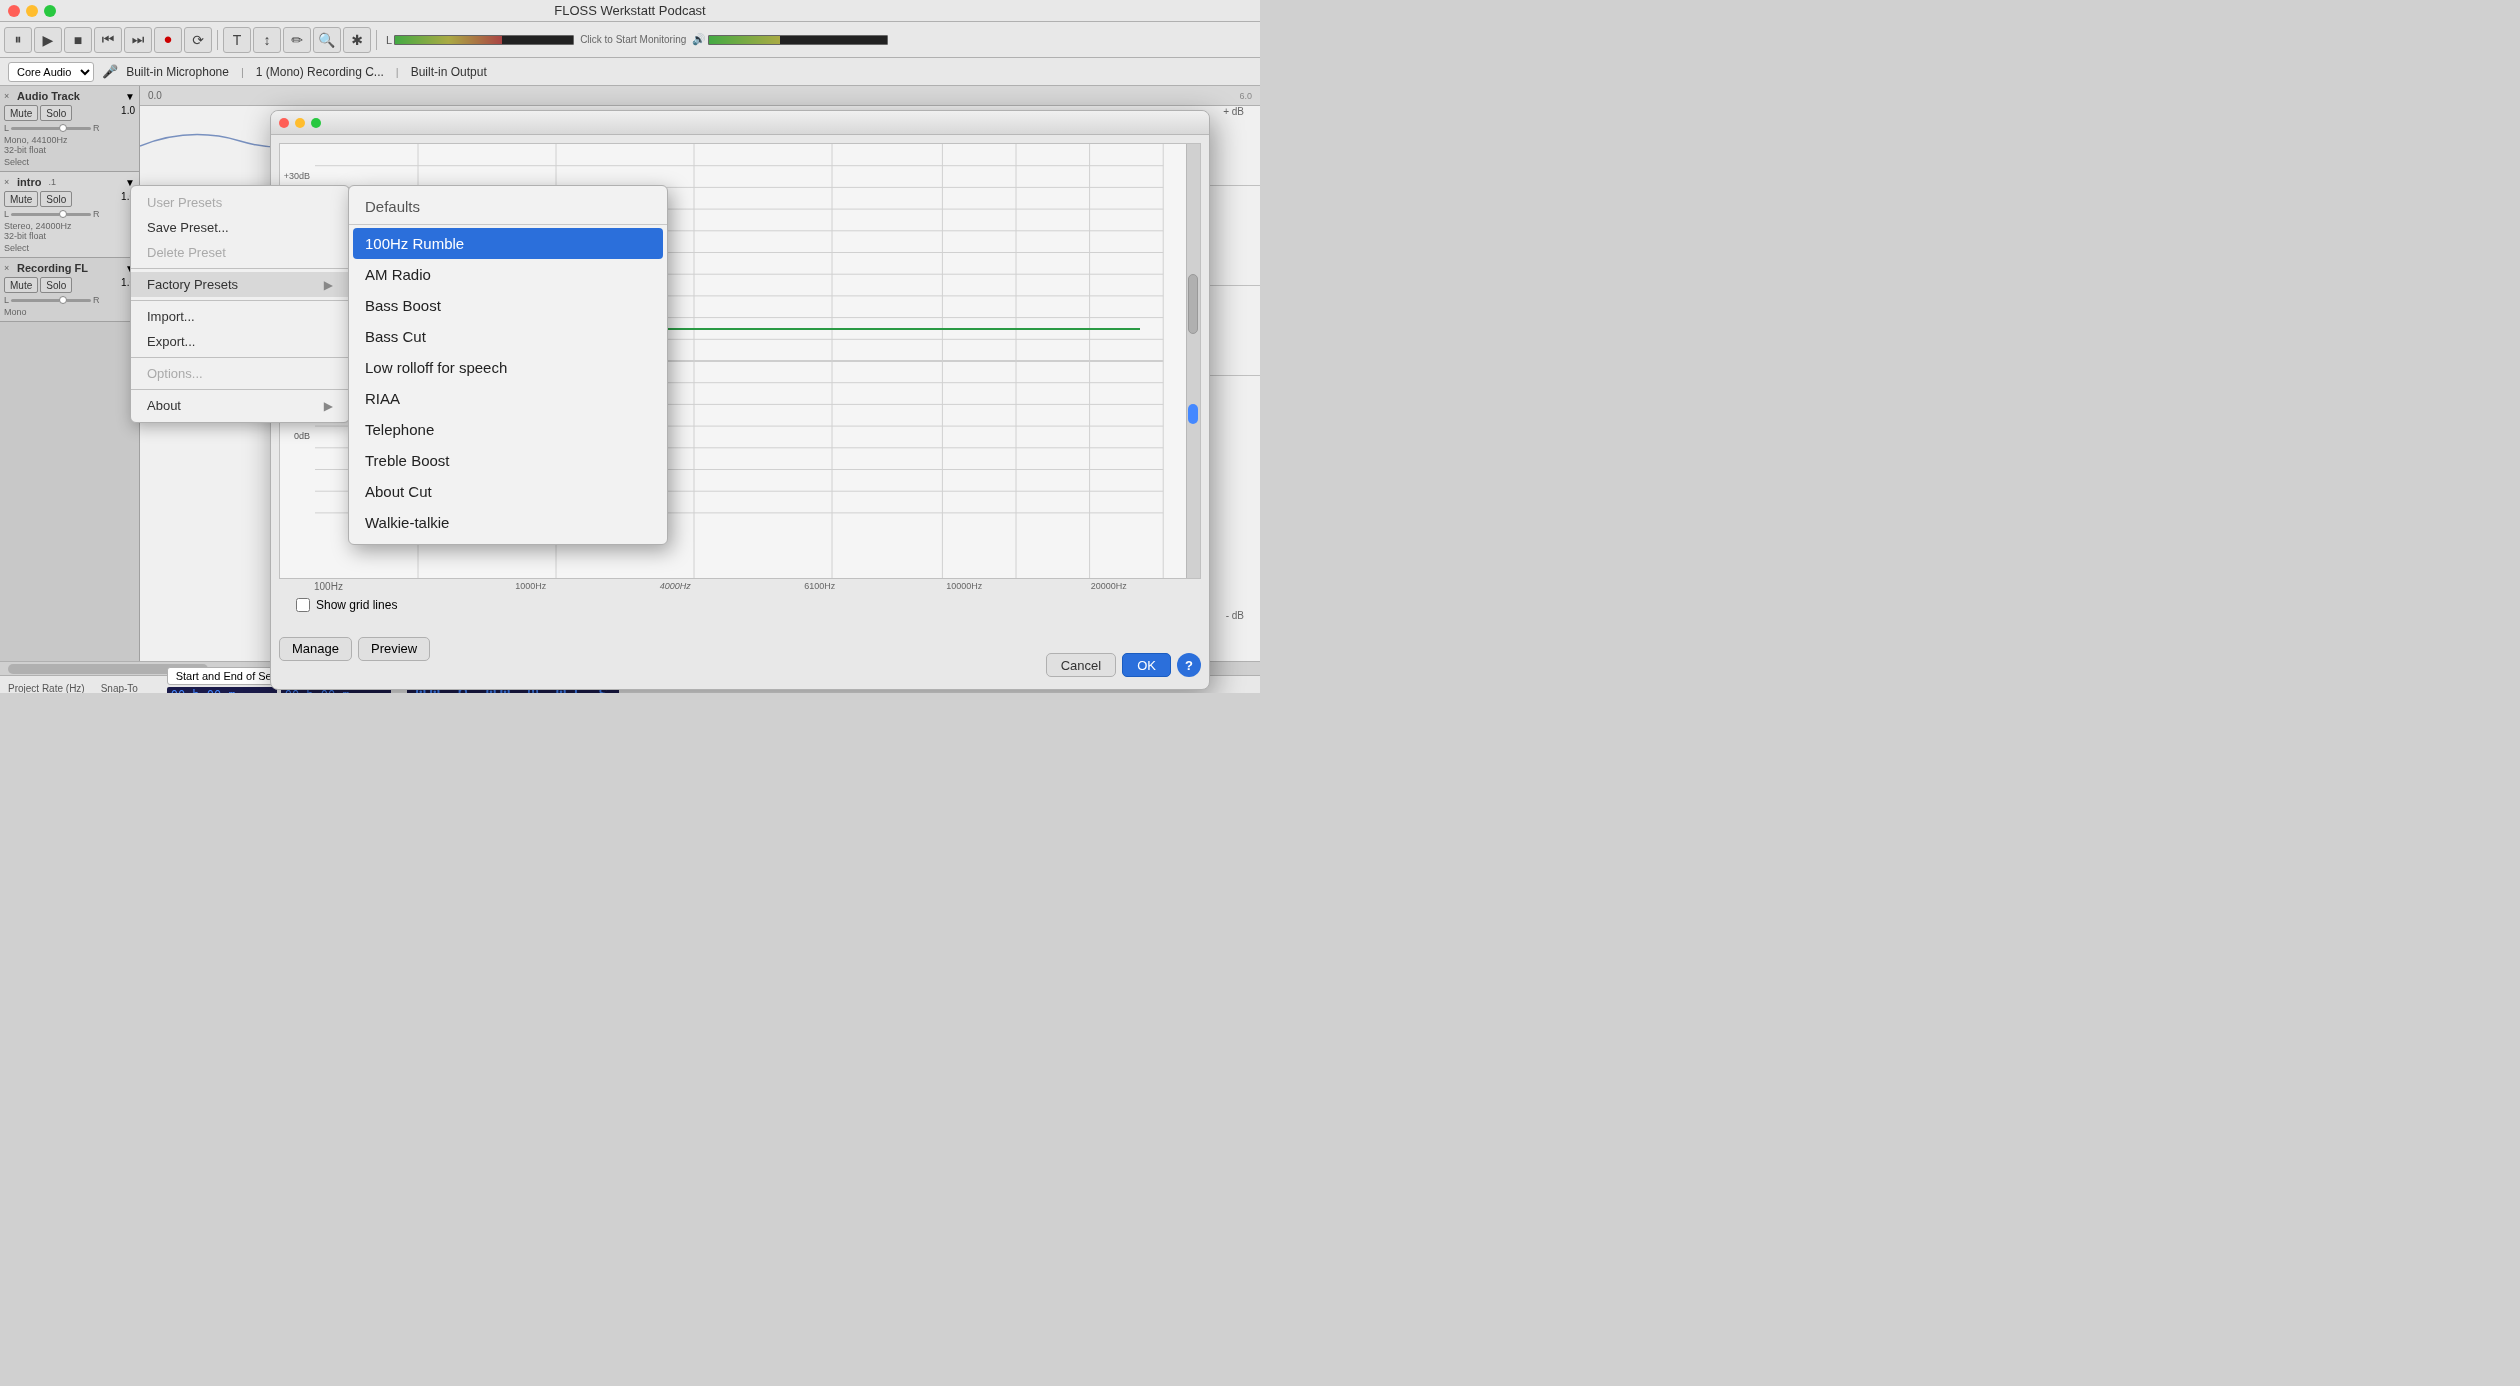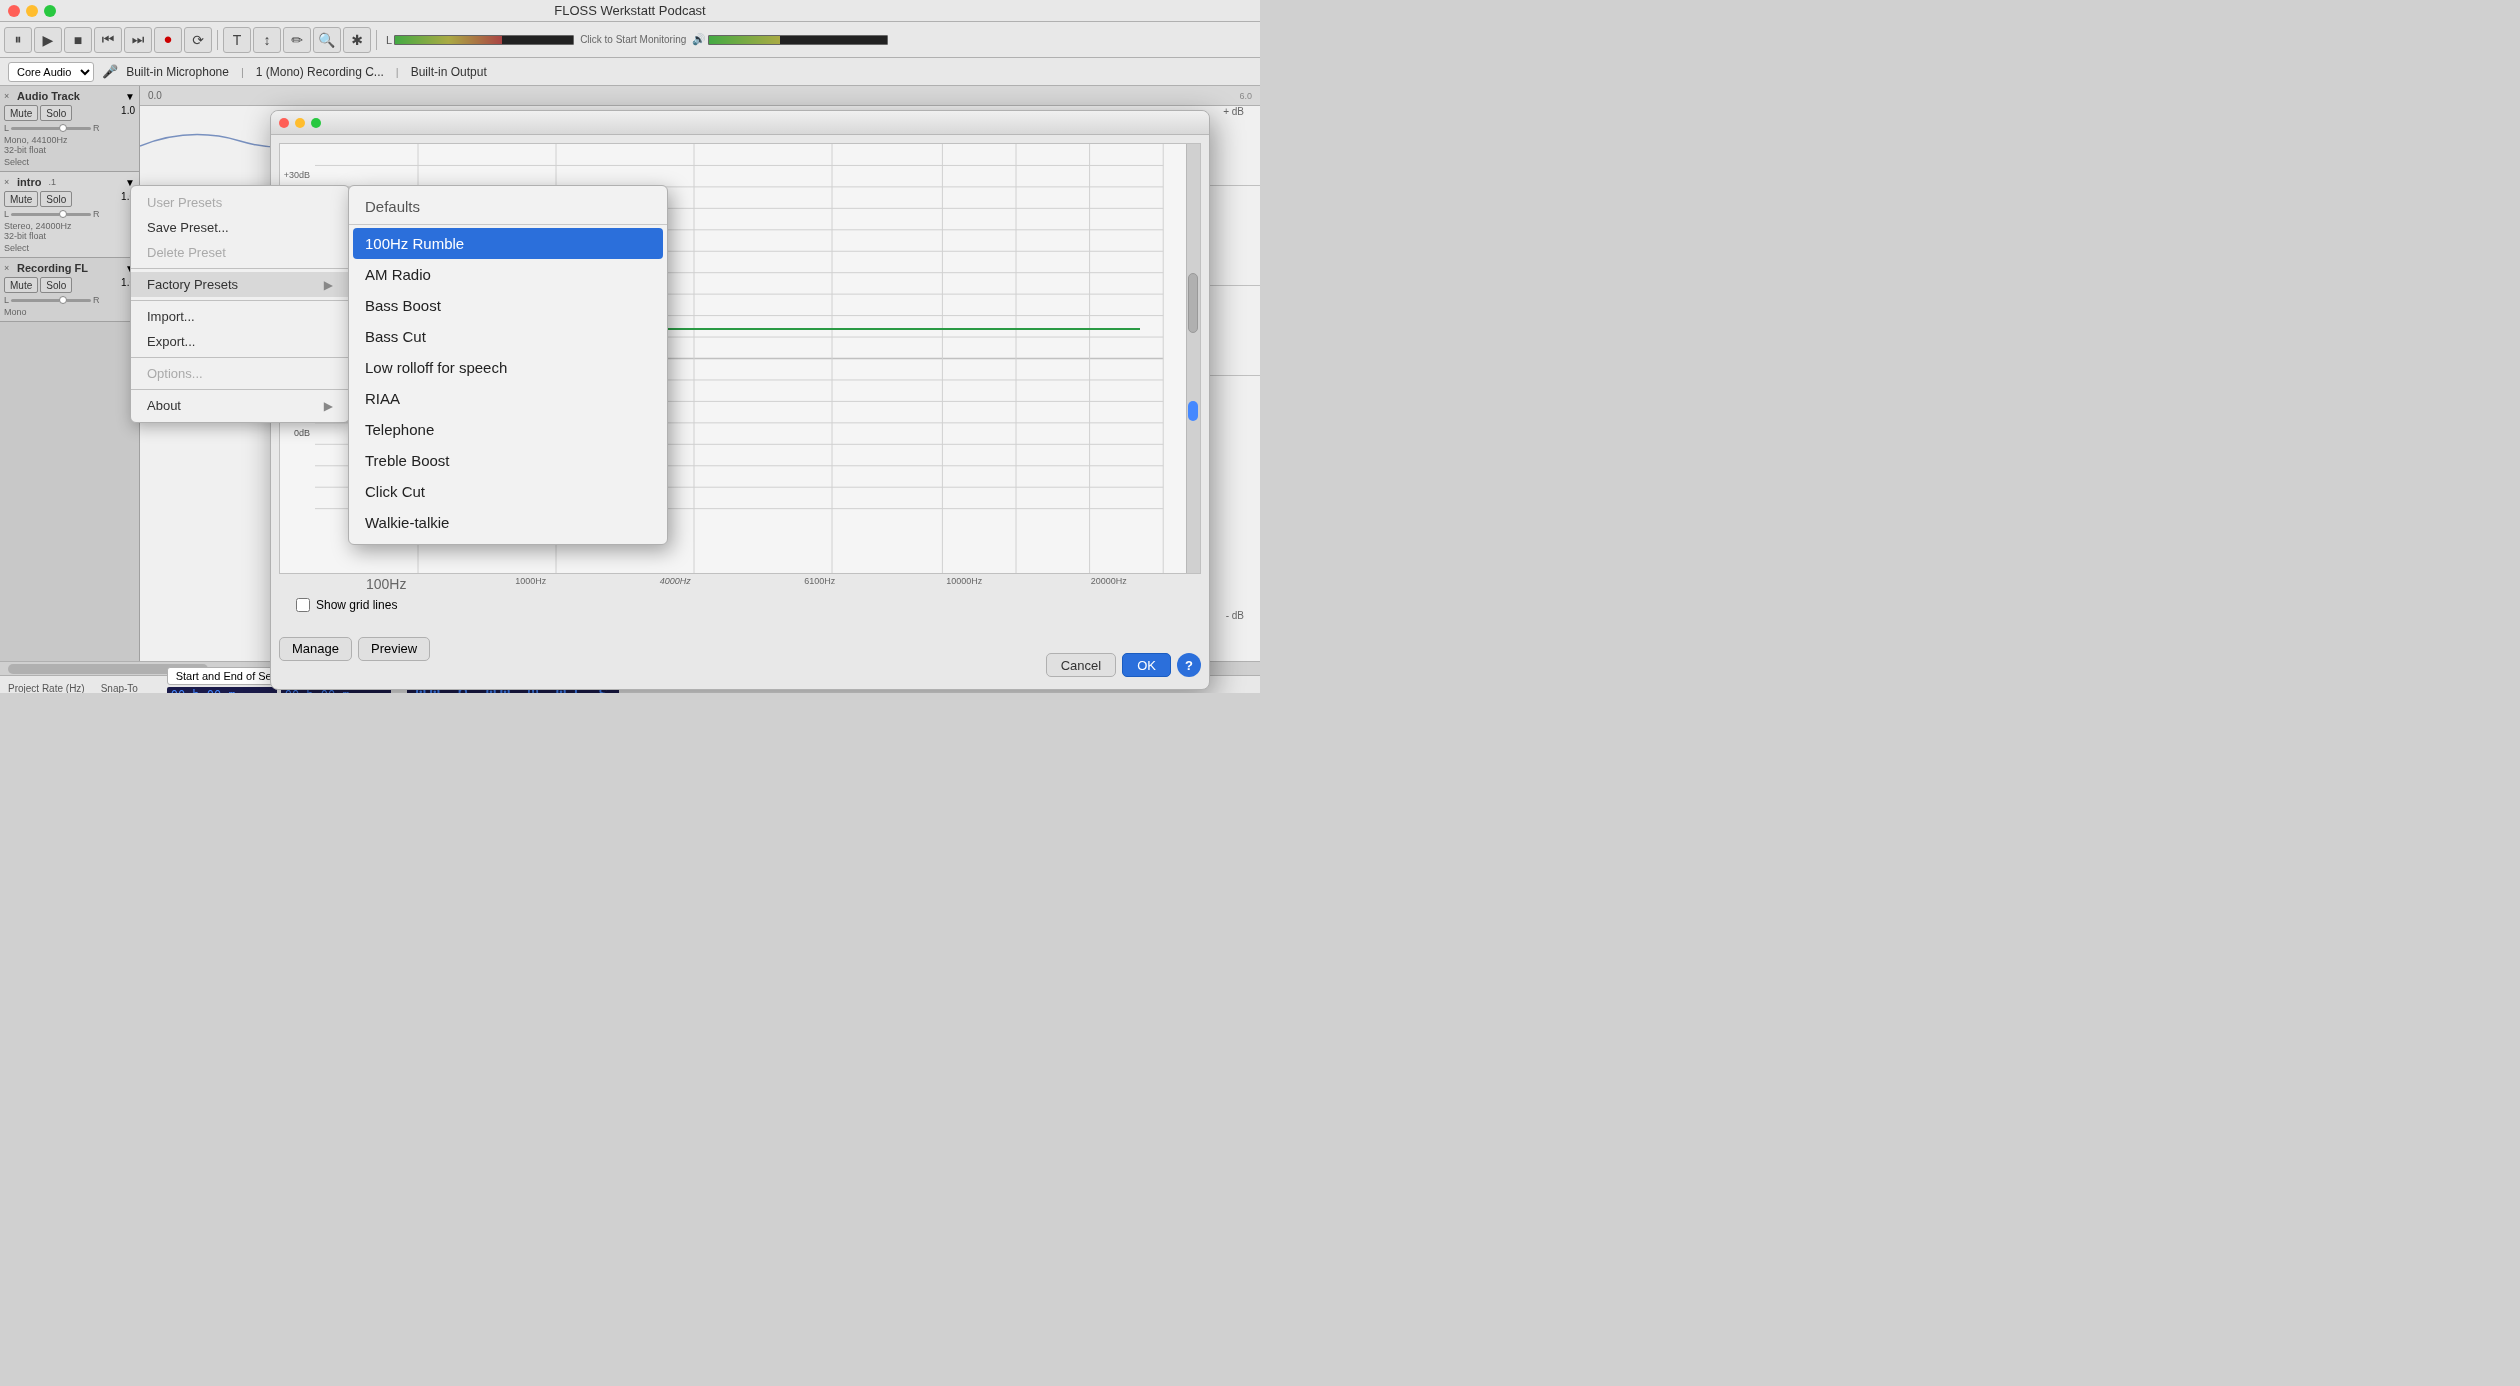--- a/index.html
+++ b/index.html
@@ -682,21 +682,21 @@
         <text x="30" y="68%" text-anchor="end" font-size="9" fill="#555">0dB</text>
       </svg>
 
       <div class="eq-vscroll">
         <div class="eq-vscroll-thumb"></div>
         <div class="eq-vscroll-thumb2"></div>
       </div>
     </div>
 
     <div style="display:flex;justify-content:flex-end;padding:2px 20px 2px 35px;gap:0;">
-      <span style="flex:1;font-size:14px;color:#666;text-align:center;">100Hz</span>
+      <span style="flex:1;font-size:10px;color:#666;text-align:left;">100Hz</span>
       <span style="flex:1;font-size:9px;color:#666;text-align:center;">1000Hz</span>
       <span style="flex:1;font-size:9px;color:#666;text-align:center;font-style:italic;">4000Hz</span>
       <span style="flex:1;font-size:9px;color:#666;text-align:center;">6100Hz</span>
       <span style="flex:1;font-size:9px;color:#666;text-align:center;">10000Hz</span>
       <span style="flex:1;font-size:9px;color:#666;text-align:center;">20000Hz</span>
     </div>
 
     <div class="eq-bottom-row">
       <div class="eq-show-grid">
         <input type="checkbox" class="eq-checkbox" style="">
@@ -772,18 +772,18 @@
   <div class="submenu-item">
     <span>RIAA</span>
   </div>
   <div class="submenu-item">
     <span>Telephone</span>
   </div>
   <div class="submenu-item">
     <span>Treble Boost</span>
   </div>
   <div class="submenu-item">
-    <span>Click Cut</span>
+    <span>About Cut</span>
   </div>
   <div class="submenu-item">
     <span>Walkie-talkie</span>
   </div>
 </div>
 
 </body></html>

